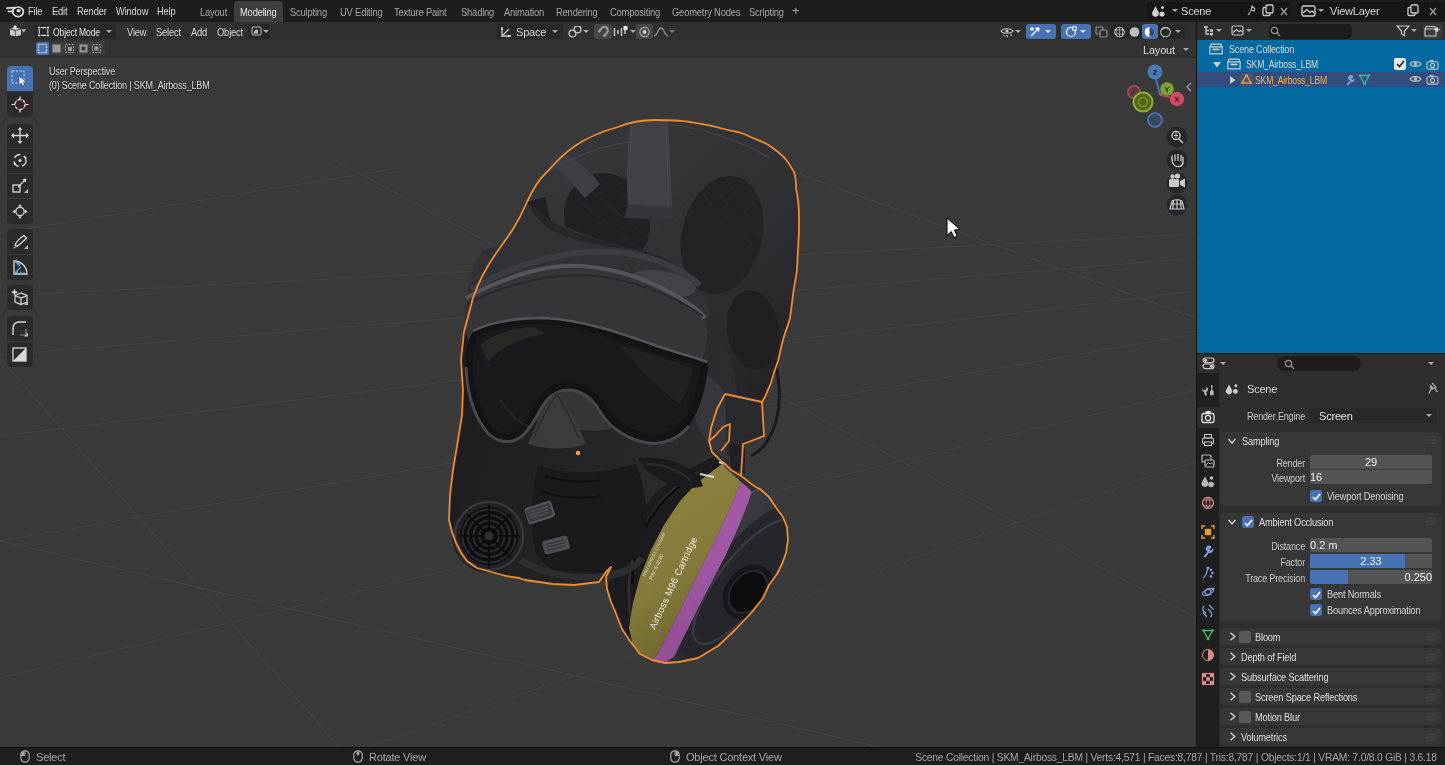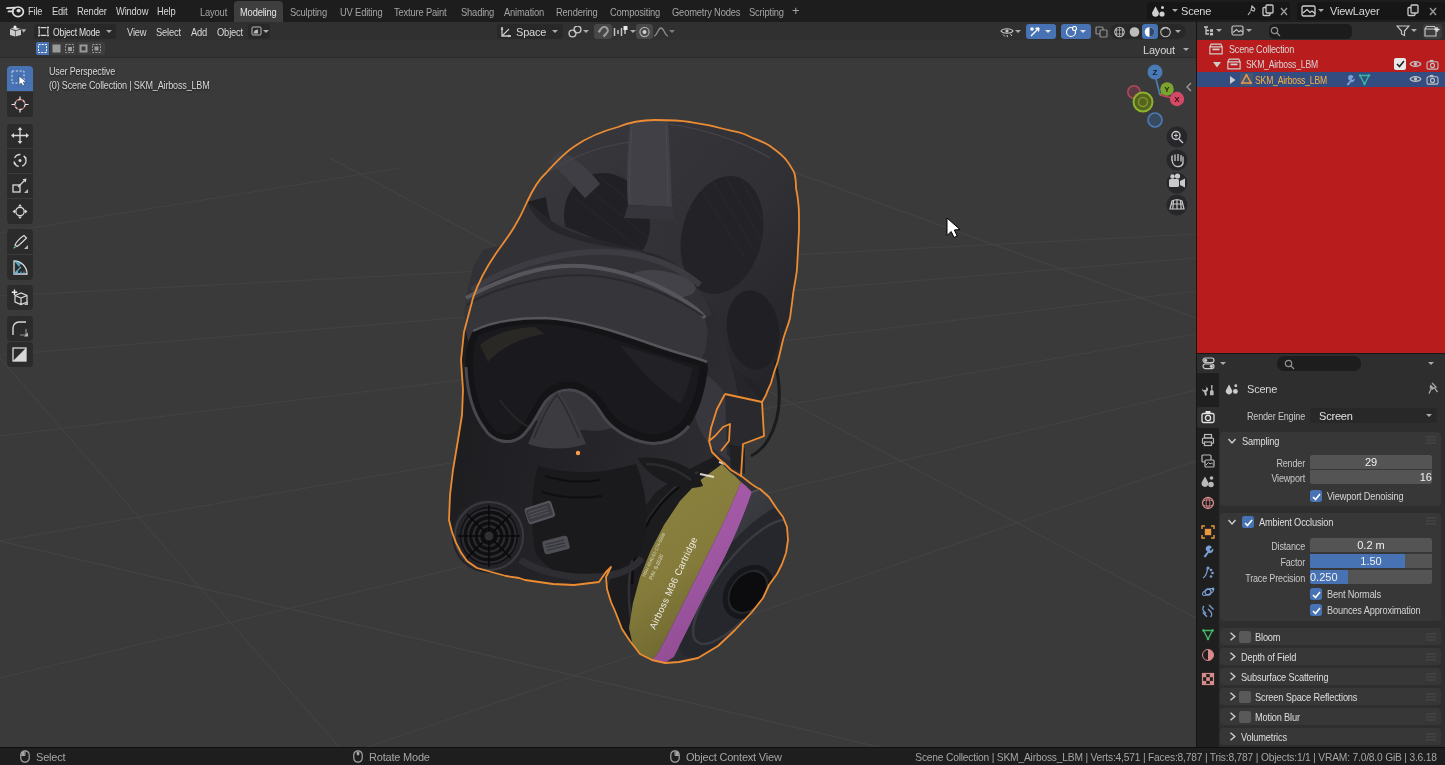--- a/index.html
+++ b/index.html
@@ -542,21 +542,21 @@
 <svg class="abs" style="left:1396px;top:25px;" width="14" height="12" viewBox="0 0 14 12">
   <path d="M1 1 L13 1 L8.5 6 L8.5 10.5 L5.5 9 L5.5 6 Z" fill="none" stroke="#c5c5c5" stroke-width="1.2"></path>
 </svg>
 <div class="chevd" style="left:1411px;top:29px;"></div>
 <div class="abs" style="left:1423px;top:23.5px;width:19px;height:15px;background:#3c3c3c;border-radius:3px;"></div>
 <svg class="abs" style="left:1424px;top:24.5px;" width="16" height="13" viewBox="0 0 16 13">
   <path d="M1 4 L12 4 L12 11 L1 11 Z M1 4 L2.5 1.5 L10.5 1.5 L12 4" fill="none" stroke="#c5c5c5" stroke-width="1.2"></path>
   <path d="M13 2 L13 7 M10.5 4.5 L15.5 4.5" stroke="#e8e8e8" stroke-width="1.3"></path>
 </svg>
 
-<div class="abs" id="outliner" style="left:1197px;top:40px;width:248px;height:314px;background:#b91c1c;">
+<div class="abs" id="outliner" style="left:1197px;top:40px;width:248px;height:314px;background:#0369a1;">
 
   <svg class="abs" style="left:12px;top:3px;" width="14" height="12" viewBox="0 0 16 13">
     <path d="M1 4 L15 4 L15 12 L1 12 Z M1 4 L2.5 1 L13.5 1 L15 4" fill="none" stroke="#d0d0d0" stroke-width="1.3"></path>
     <rect x="4" y="6" width="8" height="2" fill="#d0d0d0"></rect>
   </svg>
   <div class="abs txt" style="left:32px;top:3px;transform:scale(0.82,1);transform-origin:0 0;">Scene Collection</div>
 
   <svg class="abs" style="left:16px;top:21px;" width="8" height="7" viewBox="0 0 8 7">
         <path d="M0 1 L8 1 L4 6.5 Z" fill="#cccccc"></path>
       </svg>
@@ -723,50 +723,50 @@
       </svg>
   <div class="abs txt" style="left:45px;top:61.5px;color:#dedede;transform:scale(0.84,1);transform-origin:0 0;">Sampling</div>
   <svg class="abs" style="left:228px;top:62px;" width="12" height="10" viewBox="0 0 12 10">
         <path d="M1 2 H11 M1 5 H11 M1 8 H11" stroke="#4a4a4a" stroke-width="1.2"></path>
       </svg>
   <div class="abs" style="left:20px;top:84px;width:88px;height:13px;font-size:11px;letter-spacing:-0.2px;color:#c7c7c7;text-align:right;transform:scale(0.82,1);transform-origin:100% 0;">Render</div>
   <div class="abs" style="left:113px;top:82px;width:122px;height:14px;background:#545454;border-radius:2.5px 2.5px 0 0;"></div>
   <div class="abs" style="left:113px;top:82px;width:122px;height:14px;font-size:11px;color:#f0f0f0;text-align:center;line-height:14px;">29</div>
   <div class="abs" style="left:20px;top:99px;width:88px;height:13px;font-size:11px;letter-spacing:-0.2px;color:#c7c7c7;text-align:right;transform:scale(0.82,1);transform-origin:100% 0;">Viewport</div>
   <div class="abs" style="left:113px;top:97px;width:122px;height:14px;background:#545454;border-radius:0 0 2.5px 2.5px;"></div>
-  <div class="abs" style="left:113px;top:97px;width:122px;height:14px;font-size:11px;color:#f0f0f0;text-align:right;line-height:14px;">16</div>
+  <div class="abs" style="left:113px;top:97px;width:122px;height:14px;font-size:11px;color:#f0f0f0;text-align:left;line-height:14px;">16</div>
   <div class="abs" style="left:113px;top:117px;width:12px;height:12px;background:#4772b3;border-radius:2.5px;"></div>
   <svg class="abs" style="left:115px;top:119.5px;" width="9" height="8" viewBox="0 0 9 8">
         <path d="M1 4 L3.5 6.5 L8 1" stroke="#fff" stroke-width="1.6" fill="none"></path>
       </svg>
   <div class="abs txt" style="left:130px;top:117px;color:#d2d2d2;transform:scale(0.84,1);transform-origin:0 0;">Viewport Denoising</div>
 
   <div class="abs" style="left:23px;top:140px;width:221px;height:108px;background:#373737;border-radius:4px;"></div>
   <svg class="abs" style="left:31px;top:145px;" width="8" height="8" viewBox="0 0 8 8">
         <path d="M0.5 2 L4 6 L7.5 2" stroke="#cfcfcf" stroke-width="1.4" fill="none"></path>
       </svg>
   <div class="abs" style="left:45px;top:143px;width:12px;height:12px;background:#4772b3;border-radius:2.5px;"></div>
   <svg class="abs" style="left:47px;top:145.5px;" width="9" height="8" viewBox="0 0 9 8">
         <path d="M1 4 L3.5 6.5 L8 1" stroke="#fff" stroke-width="1.6" fill="none"></path>
       </svg>
   <div class="abs txt" style="left:62px;top:142.5px;color:#dedede;transform:scale(0.84,1);transform-origin:0 0;">Ambient Occlusion</div>
   <svg class="abs" style="left:228px;top:143px;" width="12" height="10" viewBox="0 0 12 10">
         <path d="M1 2 H11 M1 5 H11 M1 8 H11" stroke="#4a4a4a" stroke-width="1.2"></path>
       </svg>
   <div class="abs" style="left:20px;top:167px;width:88px;height:13px;font-size:11px;letter-spacing:-0.2px;color:#c7c7c7;text-align:right;transform:scale(0.82,1);transform-origin:100% 0;">Distance</div>
   <div class="abs" style="left:113px;top:165px;width:122px;height:14px;background:#545454;border-radius:2.5px 2.5px 0 0;"></div>
-  <div class="abs" style="left:113px;top:165px;width:122px;height:14px;font-size:11px;color:#f0f0f0;text-align:center;line-height:14px;">0.2 m</div>
+  <div class="abs" style="left:113px;top:165px;width:122px;height:14px;font-size:11px;color:#f0f0f0;line-height:14px;">0.2 m</div>
   <div class="abs" style="left:20px;top:183px;width:88px;height:13px;font-size:11px;letter-spacing:-0.2px;color:#c7c7c7;text-align:right;transform:scale(0.82,1);transform-origin:100% 0;">Factor</div>
   <div class="abs" style="left:113px;top:181px;width:122px;height:14px;background:#545454;"></div>
   <div class="abs" style="left:113px;top:181px;width:95px;height:14px;background:#4772b3;"></div>
-  <div class="abs" style="left:113px;top:181px;width:122px;height:14px;font-size:11px;color:#f0f0f0;text-align:center;line-height:14px;">1.50</div>
+  <div class="abs" style="left:113px;top:181px;width:122px;height:14px;font-size:11px;color:#f0f0f0;text-align:center;line-height:14px;">2.33</div>
   <div class="abs" style="left:20px;top:199px;width:88px;height:13px;font-size:11px;letter-spacing:-0.2px;color:#c7c7c7;text-align:right;transform:scale(0.82,1);transform-origin:100% 0;">Trace Precision</div>
   <div class="abs" style="left:113px;top:197px;width:122px;height:14px;background:#545454;border-radius:0 0 2.5px 2.5px;"></div>
   <div class="abs" style="left:113px;top:197px;width:38px;height:14px;background:#4772b3;border-radius:0 0 0 2.5px;"></div>
-  <div class="abs" style="left:113px;top:197px;width:122px;height:18px;font-size:11px;color:#f0f0f0;text-align:left;line-height:14px;">0.250</div>
+  <div class="abs" style="left:113px;top:197px;width:122px;height:18px;font-size:11px;color:#f0f0f0;text-align:right;line-height:14px;">0.250</div>
   <div class="abs" style="left:113px;top:215px;width:12px;height:12px;background:#4772b3;border-radius:2.5px;"></div>
   <svg class="abs" style="left:115px;top:217.5px;" width="9" height="8" viewBox="0 0 9 8">
         <path d="M1 4 L3.5 6.5 L8 1" stroke="#fff" stroke-width="1.6" fill="none"></path>
       </svg>
   <div class="abs txt" style="left:130px;top:215px;color:#d2d2d2;transform:scale(0.84,1);transform-origin:0 0;">Bent Normals</div>
   <div class="abs" style="left:113px;top:231px;width:12px;height:12px;background:#4772b3;border-radius:2.5px;"></div>
   <svg class="abs" style="left:115px;top:233.5px;" width="9" height="8" viewBox="0 0 9 8">
         <path d="M1 4 L3.5 6.5 L8 1" stroke="#fff" stroke-width="1.6" fill="none"></path>
       </svg>
   <div class="abs txt" style="left:130px;top:231px;color:#d2d2d2;transform:scale(0.84,1);transform-origin:0 0;">Bounces Approximation</div>
@@ -819,21 +819,21 @@
         <path d="M1.5 0.8 L5.8 4.5 L1.5 8.2" stroke="#cfcfcf" stroke-width="1.4" fill="none"></path>
       </svg>
   <div class="abs txt" style="left:44px;top:358px;color:#dedede;transform:scale(0.84,1);transform-origin:0 0;">Volumetrics</div>
   <svg class="abs" style="left:228px;top:359px;" width="12" height="10" viewBox="0 0 12 10">
         <path d="M1 2 H11 M1 5 H11 M1 8 H11" stroke="#4a4a4a" stroke-width="1.2"></path>
       </svg>
 </div>
 
 <div class="abs" style="left:0;top:748px;width:1445px;height:17px;background:#1e1e1e;"></div>
 <div class="abs dim txt" style="left:36px;top:751px;">Select</div>
-<div class="abs dim txt" style="left:369px;top:751px;">Rotate Mode</div>
+<div class="abs dim txt" style="left:369px;top:751px;">Rotate View</div>
 <div class="abs dim txt" style="left:686px;top:751px;">Object Context View</div>
 <div class="abs dim txt" style="right:8px;top:751px;transform:scale(0.93,1);transform-origin:100% 0;">Scene Collection | SKM_Airboss_LBM | Verts:4,571 | Faces:8,787 | Tris:8,787 | Objects:1/1 | VRAM: 7.0/8.0 GiB | 3.6.18</div>
 <svg class="abs" style="left:20px;top:750px;" width="10" height="13" viewBox="0 0 10 13">
   <rect x="0.8" y="0.8" width="8.4" height="11.4" rx="4" fill="none" stroke="#a5a5a5" stroke-width="1.2"></rect>
   <path d="M0.8 5.5 L5 5.5 L5 0.8" stroke="#a5a5a5" stroke-width="1" fill="none"></path>
   <rect x="1.4" y="1.4" width="3.2" height="3.8" rx="1.5" fill="#a5a5a5"></rect>
 </svg>
 <svg class="abs" style="left:353px;top:750px;" width="10" height="13" viewBox="0 0 10 13">
   <rect x="0.8" y="0.8" width="8.4" height="11.4" rx="4" fill="none" stroke="#a5a5a5" stroke-width="1.2"></rect>
   <rect x="3.6" y="1.4" width="2.8" height="4" rx="1.3" fill="#a5a5a5"></rect>

